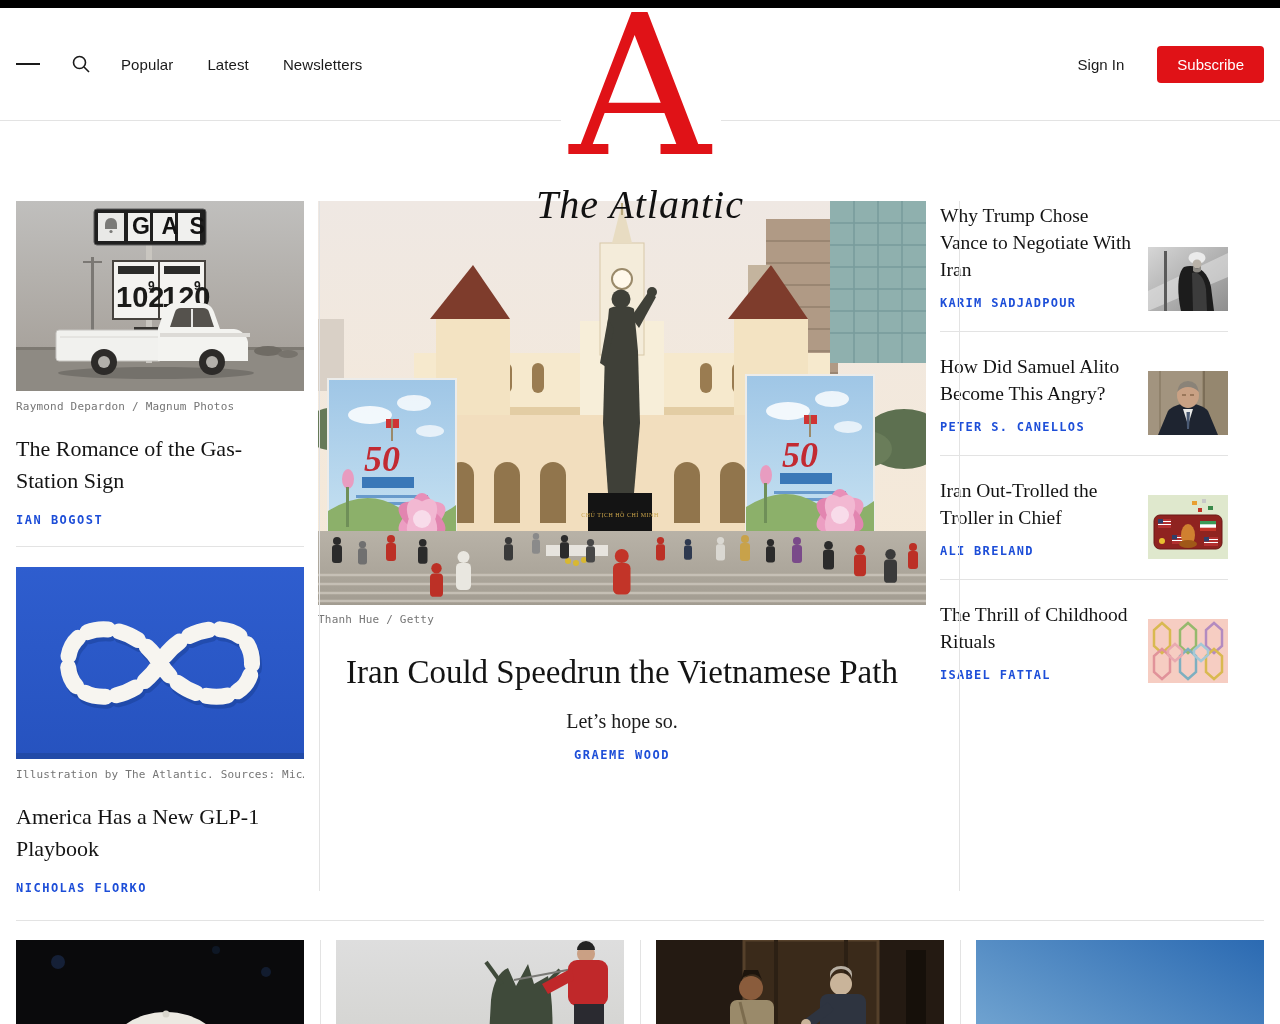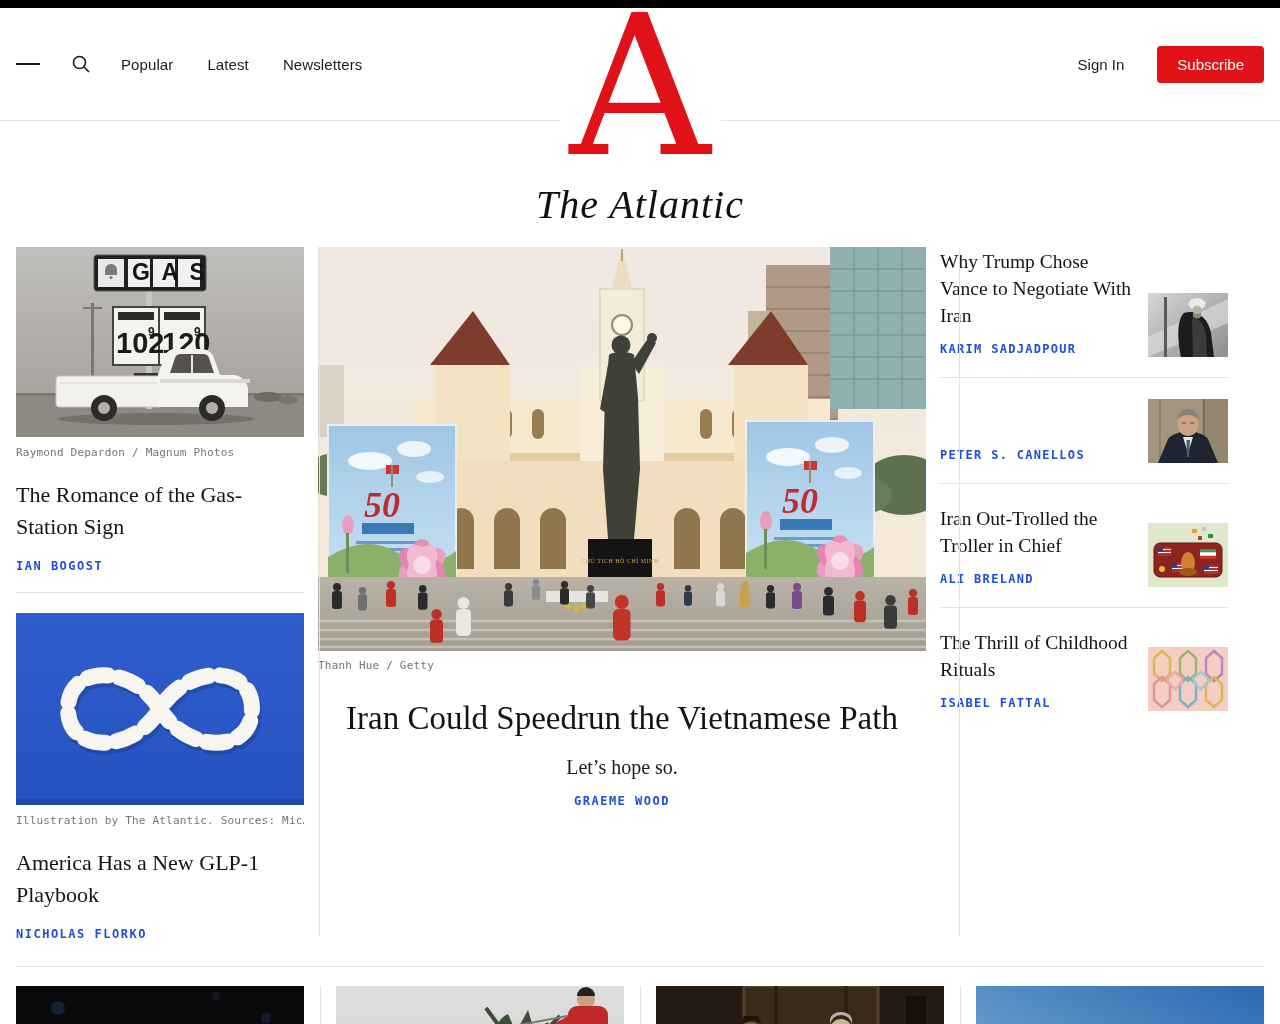--- a/index.html
+++ b/index.html
@@ -1,21 +1,21 @@
 <!DOCTYPE html>
 <html style="--accent-red: #e01217; --pill-blue: #2a57c8; --hairline: #e3e3e3;"><head>
 <meta charset="utf-8">
 <style>
   * { margin:0; padding:0; box-sizing:border-box; }
   html,body { width:1280px; height:1024px; overflow:hidden; background:#fff;
     font-family:"Liberation Sans","DejaVu Sans",sans-serif; color:#141414; }
 
   .topbar { height:8px; background:#000; }
 
-  .masthead { position:relative; height:239px; }
+  .masthead { position:relative; height:193px; }
   .masthead-rule { position:absolute; top:112px; height:0; border-top:1px solid var(--hairline,#e0e0e0); }
   .masthead-rule.left  { left:0;  width:calc(50% - 79px); }
   .masthead-rule.right { right:0; width:calc(50% - 81px); }
 
   .navrow { display:flex; align-items:center; height:112px; padding:0 16px; }
   .nav-left { display:flex; align-items:center; }
   .icon-btn { background:none; border:none; cursor:pointer; display:flex; align-items:center; padding:0; }
   .hamburger { width:24px; margin-right:31px; }
   .hamburger span { display:block; height:2px; background:#1a1a1a; margin:4px 0; }
   .searchbtn { margin-right:30px; }
@@ -385,20 +385,21 @@
           <path d="M44 26 C50 24 56 30 58 42 L59 64 L45 64 Z" fill="#3c3c3c"></path>
           <ellipse cx="49" cy="11" rx="8.5" ry="6" fill="#ebebeb"></ellipse>
           <circle cx="49" cy="17" r="4.5" fill="#b9b2a8"></circle>
           <path d="M45 19 q4 5 8 0 l0 5 q-4 3 -8 0 z" fill="#8d8a84"></path>
         </svg>
       </a>
     </article>
 
     <article class="side-story">
       <div class="side-text">
+        <h3 class="hl-side"><a href="#">How Did Samuel Alito Become This Angry?</a></h3>
         <a class="author" href="#">PETER S. CANELLOS</a>
       </div>
       <a class="side-thumb" href="#" aria-label="man in a dark suit before a stone wall">
         <svg viewBox="0 0 80 64" preserveAspectRatio="none">
           <rect width="80" height="64" fill="#a2947f"></rect>
           <rect x="54" y="0" width="26" height="64" fill="#95876f"></rect>
           <line x1="56" y1="0" x2="56" y2="64" stroke="#7c6e58" stroke-width="2"></line>
           <line x1="12" y1="0" x2="12" y2="64" stroke="#8a7c66" stroke-width="1.5"></line>
           <path d="M10 64 L20 40 C28 30 52 30 60 40 L70 64 Z" fill="#1e2430"></path>
           <polygon points="35,38 45,38 40,54" fill="#e9e9e7"></polygon>

